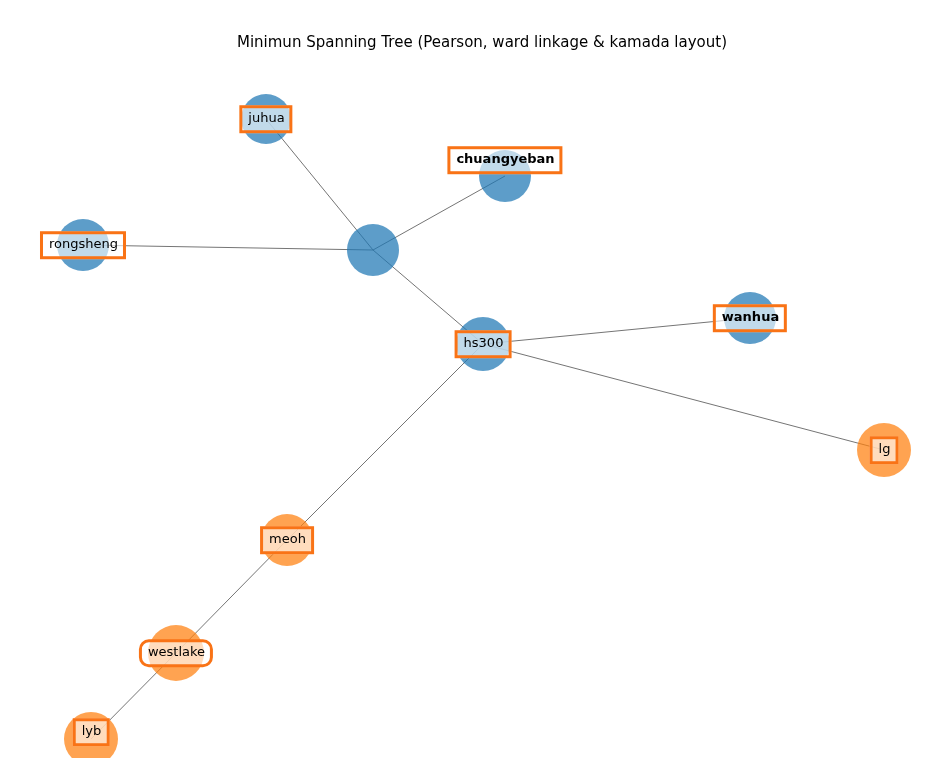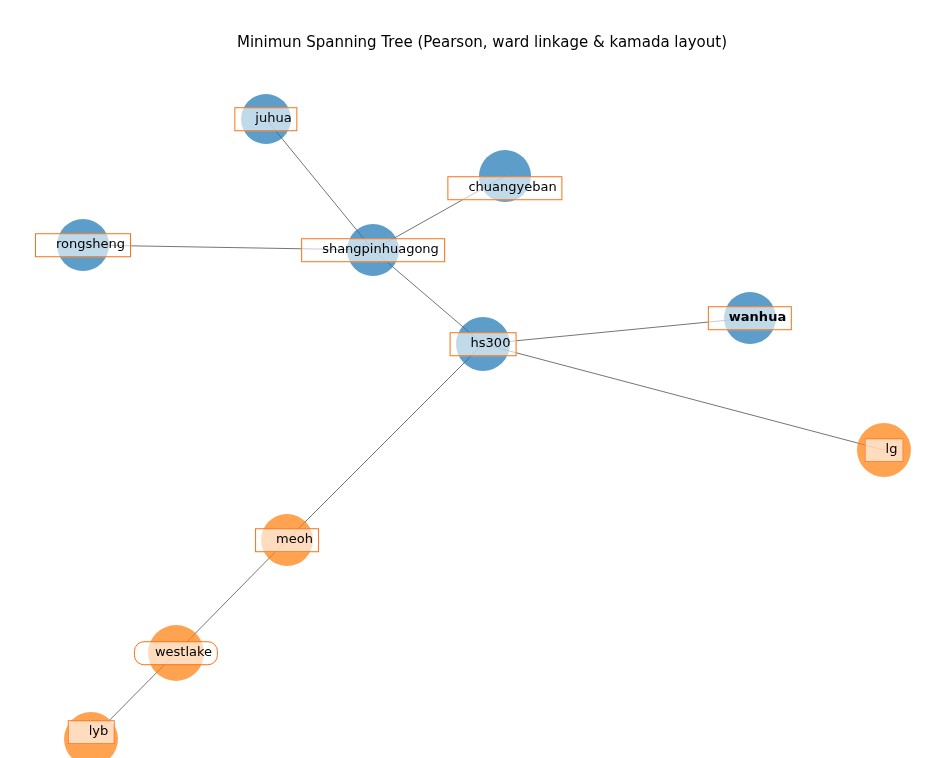--- a/index.html
+++ b/index.html
@@ -35,22 +35,22 @@
     left: 0;
     top: 0;
     width: 100%;
     height: 100%;
     pointer-events: none;
   }
   .node-label {
     position: absolute;
     transform: translate(-50%, -50%);
     background: rgba(255, 255, 255, 0.62);
-    border: 1px solid #f97316;
-    padding: 3px 5px 4px 20px;
+    border: 3px solid #f97316;
+    padding: 3px 5px 4px 6px;
     font-size: 13px;
     line-height: 1.12;
     color: #000000;
     white-space: nowrap;
   }
 </style>
 </head>
 <body>
 
 <div class="figure">
@@ -71,23 +71,22 @@
       <circle cx="373" cy="226" r="26" fill="#1f77b4" fill-opacity="0.72"></circle>
       <circle cx="483" cy="320" r="27" fill="#1f77b4" fill-opacity="0.72"></circle>
       <circle cx="750" cy="294" r="26" fill="#1f77b4" fill-opacity="0.72"></circle>
       <circle cx="884" cy="426" r="27" fill="#ff7f0e" fill-opacity="0.72"></circle>
       <circle cx="287" cy="516" r="26" fill="#ff7f0e" fill-opacity="0.72"></circle>
       <circle cx="176" cy="629" r="28" fill="#ff7f0e" fill-opacity="0.72"></circle>
       <circle cx="91" cy="715" r="27" fill="#ff7f0e" fill-opacity="0.72"></circle>
     </svg>
   <div class="labels-layer" id="labels-layer">
       <div class="node-label" style="left: 266px; top: 95px;">juhua</div>
-      <div class="node-label" style="left: 505px; top: 164px;">chuangyeban</div>
+      <div class="node-label" style="left: 505px; top: 136px; font-weight: bold;">chuangyeban</div>
       <div class="node-label" style="left: 83px; top: 221px;">rongsheng</div>
-      <div class="node-label" style="left: 373px; top: 226px;">shangpinhuagong</div>
       <div class="node-label" style="left: 483px; top: 320px;">hs300</div>
       <div class="node-label" style="left: 750px; top: 294px; font-weight: bold;">wanhua</div>
       <div class="node-label" style="left: 884px; top: 426px;">lg</div>
       <div class="node-label" style="left: 287px; top: 516px;">meoh</div>
       <div class="node-label" style="left: 176px; top: 629px; border-radius: 10px;">westlake</div>
       <div class="node-label" style="left: 91px; top: 708px;">lyb</div>
     </div>
 </div>
 
 </body></html>

